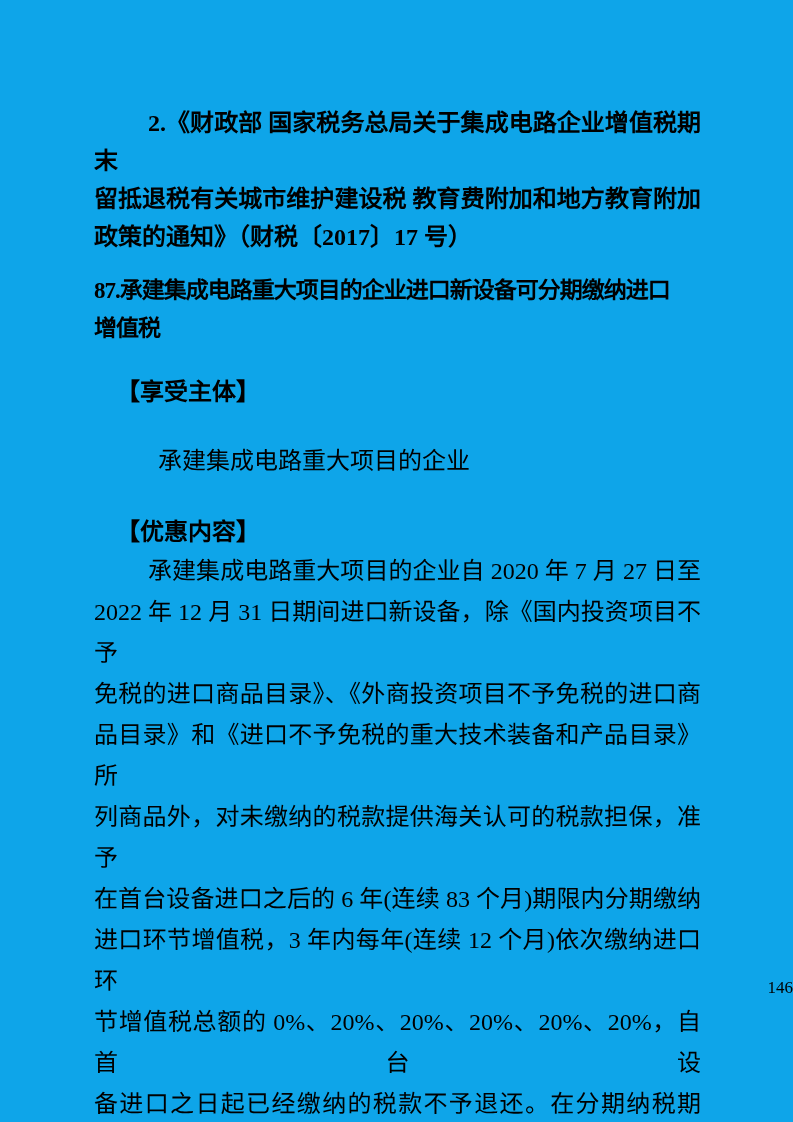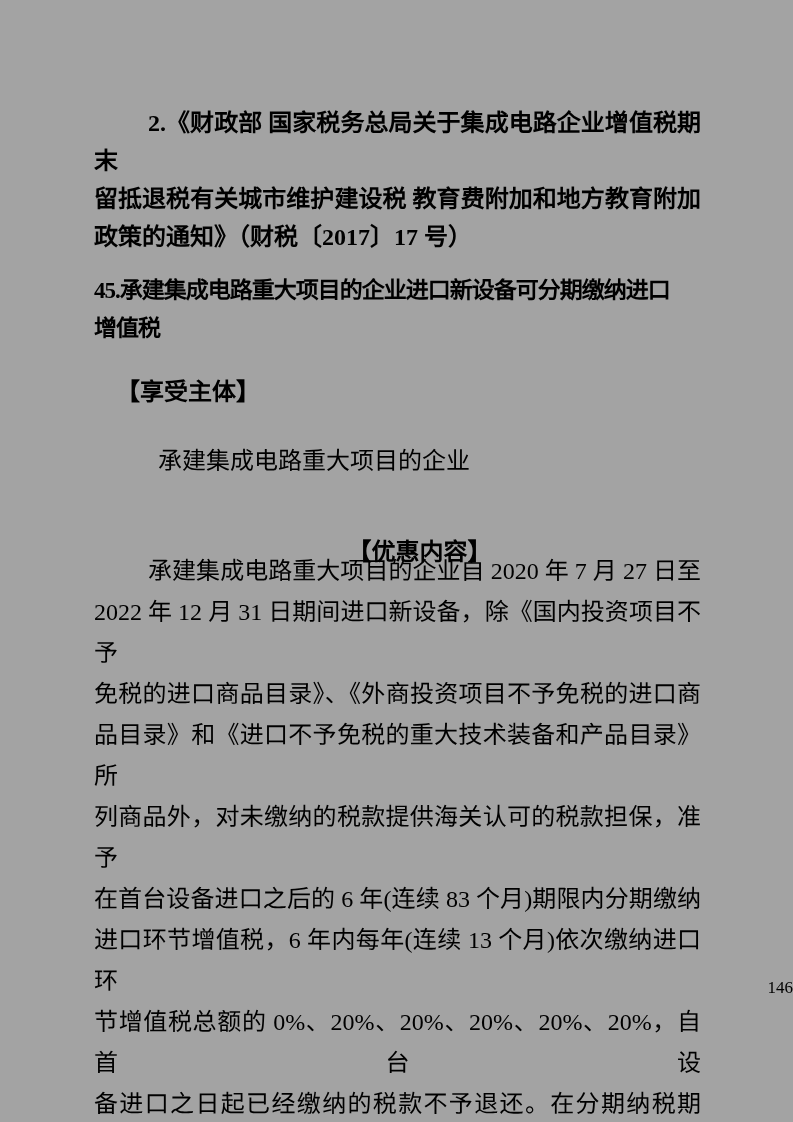--- a/index.html
+++ b/index.html
@@ -5,21 +5,21 @@
 <style>
   html, body {
     margin: 0;
     padding: 0;
     background: #ffffff;
   }
   .page {
     position: relative;
     width: 793px;
     height: 1122px;
-    background: #a3a3a3;
+    background: #0ea5e9;
     color: #000000;
     font-family: "Liberation Serif", "DejaVu Serif", serif;
     overflow: hidden;
   }
   .block {
     position: absolute;
     left: 94px;
     width: 607px;
   }
   
@@ -46,21 +46,21 @@
     font-weight: 700;
     letter-spacing: -1px;
   }
   .label {
     font-size: 24px;
     font-weight: 700;
     line-height: 30px;
     padding-left: 22px;
   }
   .subject-label { top: 377px; }
-  .content-label { top: 537px; text-align: center; }
+  .content-label { top: 517px; }
   .subject-text {
     top: 446px;
     font-size: 24px;
     line-height: 30px;
     padding-left: 64px;
     font-weight: 400;
   }
   .body-par {
     top: 551px;
     font-size: 24px;
@@ -86,37 +86,37 @@
 
 <div class="page">
 
   <div class="block citation jblock">
       <div class="line">2.《财政部 国家税务总局关于集成电路企业增值税期末</div>
       <div class="line">留抵退税有关城市维护建设税 教育费附加和地方教育附加</div>
       <div class="line last">政策的通知》（财税〔2017〕17 号）</div>
     </div>
 
   <div class="block heading">
-      <div class="line">45.承建集成电路重大项目的企业进口新设备可分期缴纳进口</div>
+      <div class="line">87.承建集成电路重大项目的企业进口新设备可分期缴纳进口</div>
       <div class="line last">增值税</div>
     </div>
 
   <div class="block subject-text">承建集成电路重大项目的企业</div>
 
   <div class="block label subject-label">【享受主体】</div>
 
   <div class="block label content-label">【优惠内容】</div>
 
   <div class="block body-par jblock">
       <div class="line">承建集成电路重大项目的企业自 2020 年 7 月 27 日至</div>
       <div class="line">2022 年 12 月 31 日期间进口新设备，除《国内投资项目不予</div>
       <div class="line">免税的进口商品目录》、《外商投资项目不予免税的进口商</div>
       <div class="line">品目录》和《进口不予免税的重大技术装备和产品目录》所</div>
       <div class="line">列商品外，对未缴纳的税款提供海关认可的税款担保，准予</div>
       <div class="line">在首台设备进口之后的 6 年(连续 83 个月)期限内分期缴纳</div>
-      <div class="line">进口环节增值税，6 年内每年(连续 13 个月)依次缴纳进口环</div>
+      <div class="line">进口环节增值税，3 年内每年(连续 12 个月)依次缴纳进口环</div>
       <div class="line">节增值税总额的 0%、20%、20%、20%、20%、20%，自首台设</div>
       <div class="line">备进口之日起已经缴纳的税款不予退还。在分期纳税期间，</div>
     </div>
 
   <div class="page-number">146</div>
 
 </div>
 
 </body></html>

